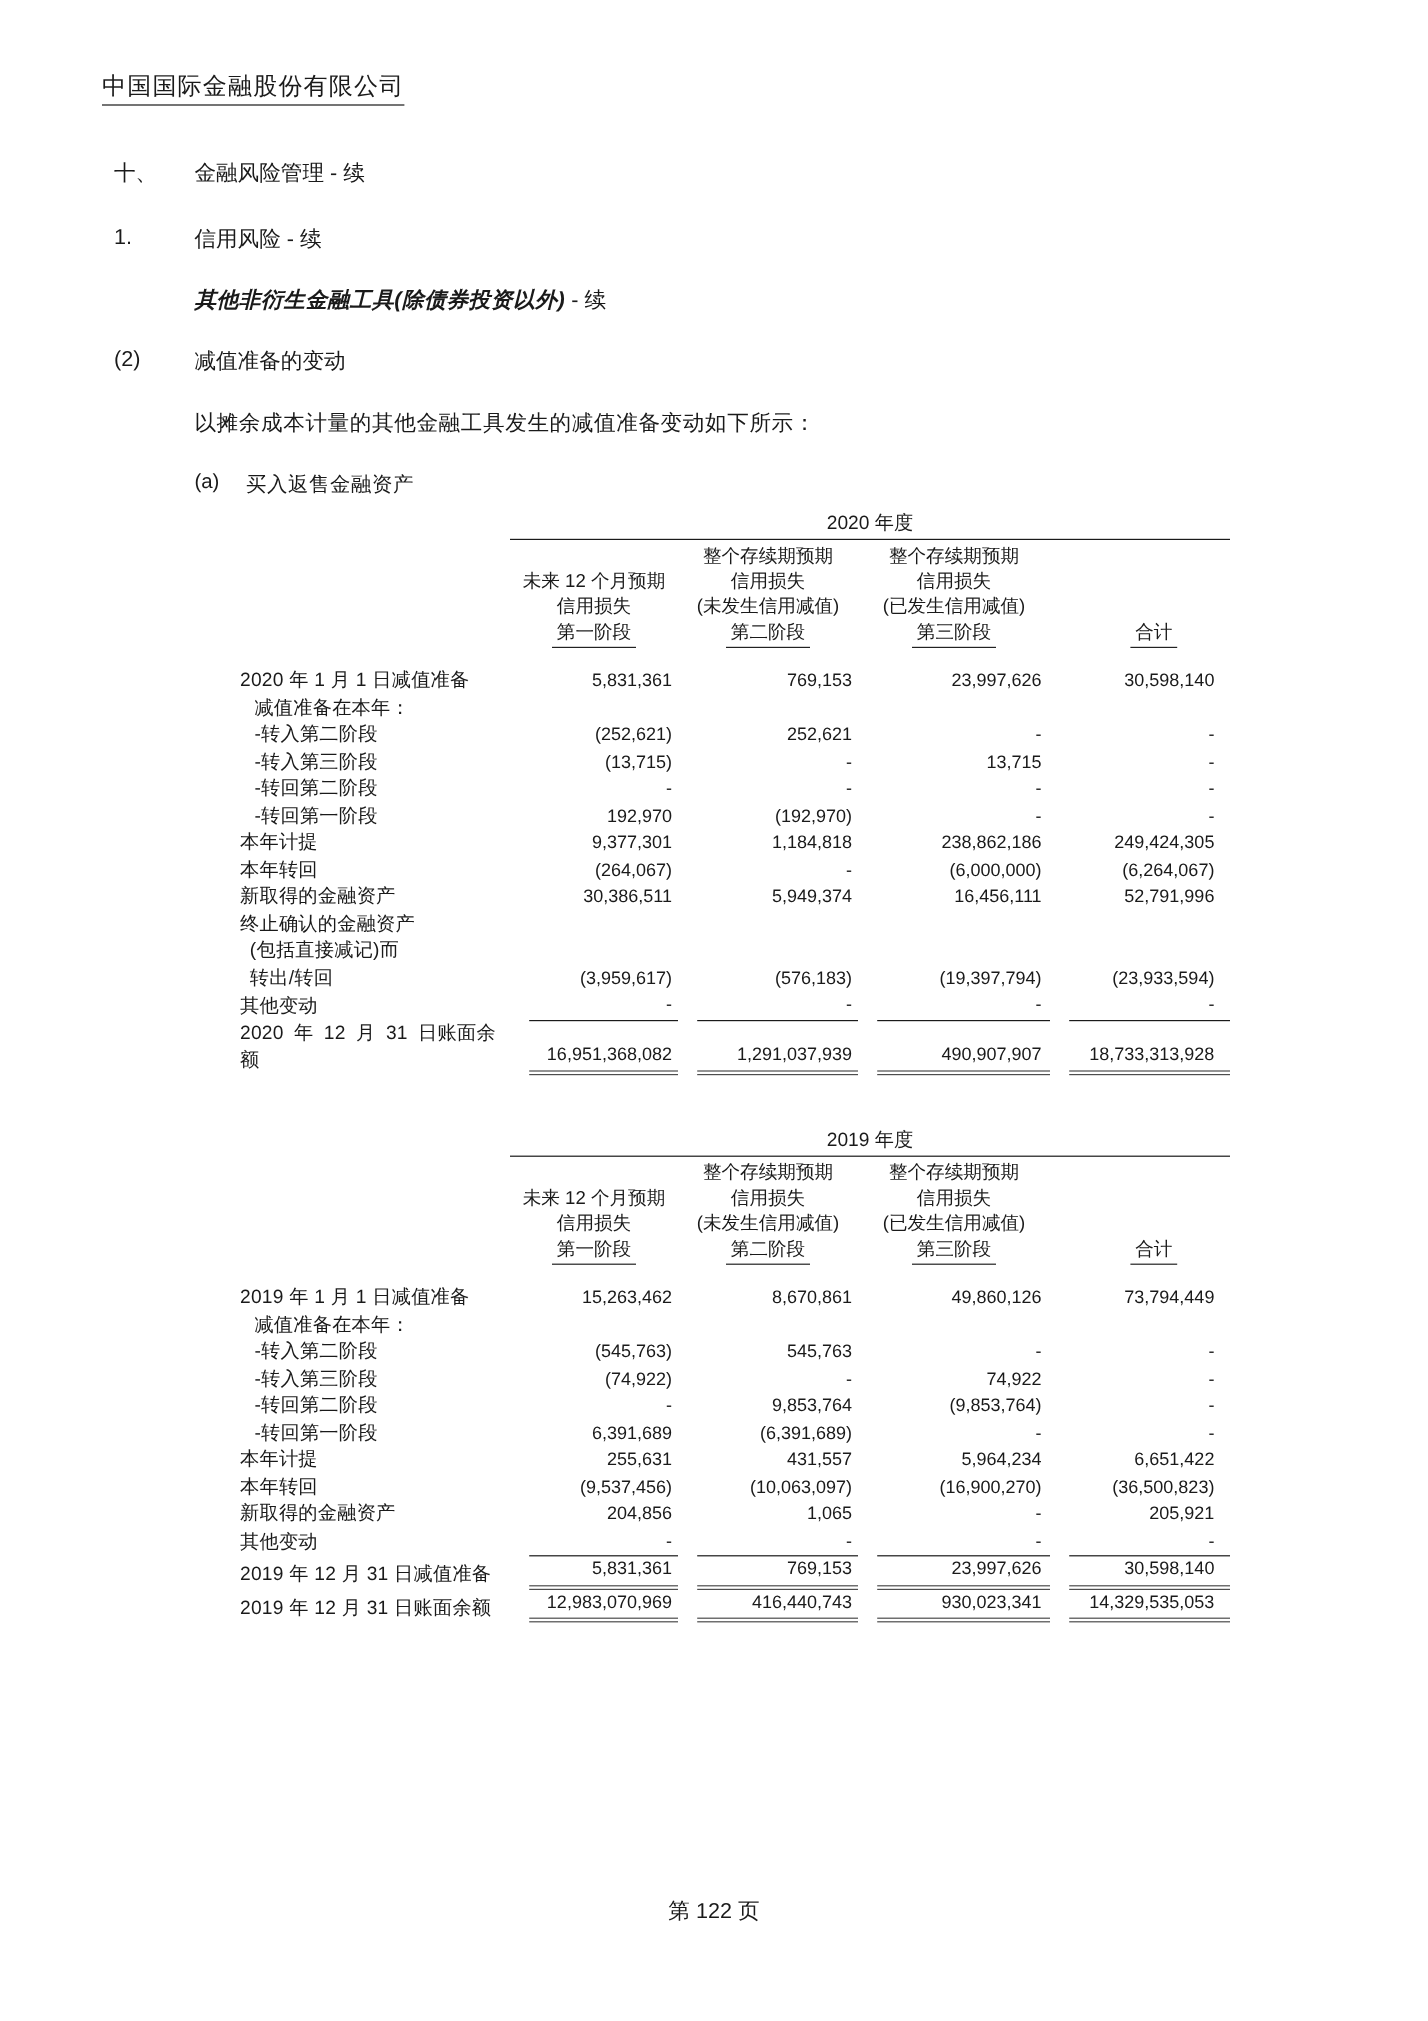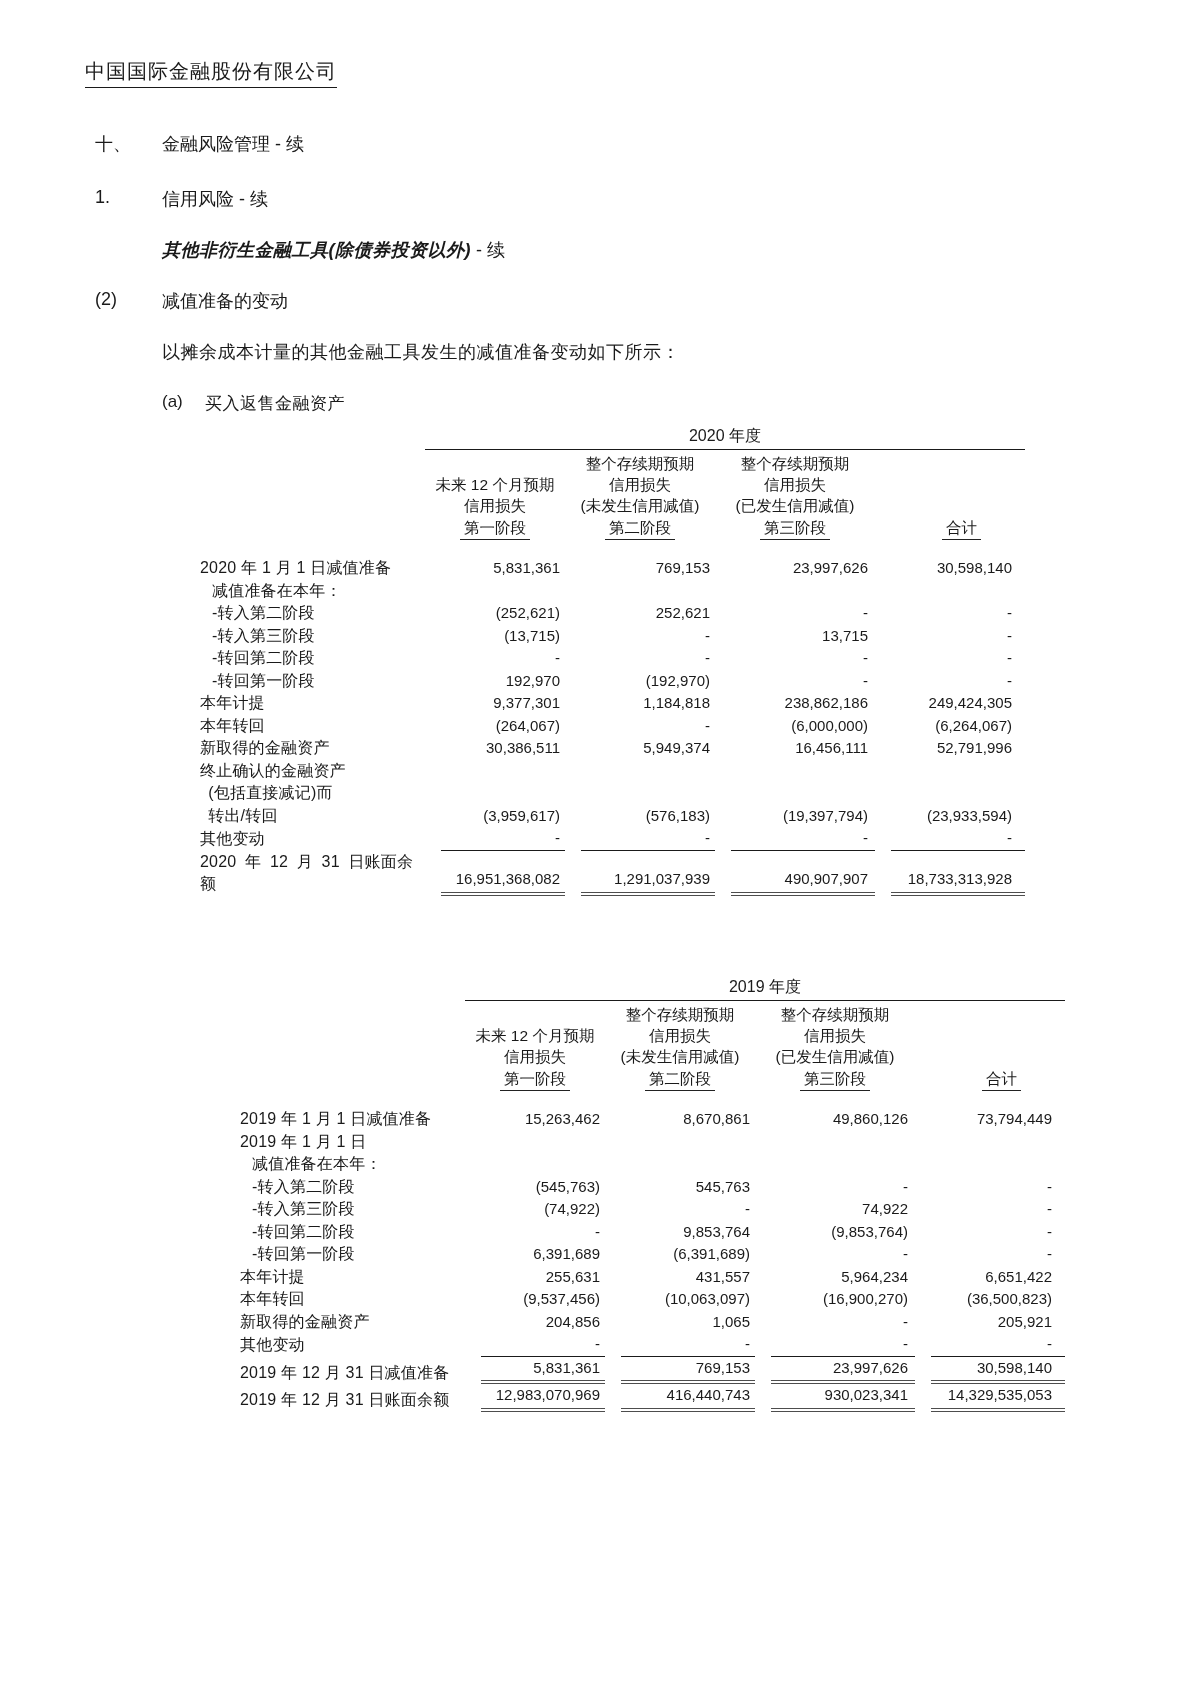--- a/index.html
+++ b/index.html
@@ -28,21 +28,21 @@
   .s4{top:289px}
   .para{position:absolute;left:162px;top:340px;font-size:18px;letter-spacing:0.5px;white-space:nowrap;}
   .itemrow{position:absolute;top:392px;left:0;width:1100px;font-size:17px;}
   .itemrow .marker{position:absolute;left:162px;}
   .itemrow .stitle{position:absolute;left:205px;letter-spacing:0.5px;}
   .footer{position:absolute;top:1580px;left:0;width:1190px;text-align:center;font-size:18px;}
 
   
   .fin-table{position:absolute;left:200px;width:825px;}
   .t2020{top:426px;}
-  .t2019{top:977px;margin-left:40px;}
+  .t2019{top:940px;}
   .year-row{
     margin-left:225px;width:600px;text-align:center;
     border-bottom:1px solid #1a1a1a;
     font-size:16px;padding-bottom:2px;
   }
   .fin-table table{border-collapse:collapse;table-layout:fixed;width:825px;margin-top:3px;}
   col.lblc{width:225px}col.cw1{width:140px}col.cw2{width:150px}col.cw3{width:160px}col.cw4{width:150px}
   th{font-weight:normal;vertical-align:bottom;text-align:center;font-size:15.5px;line-height:21px;padding:0;}
   .hdr-top{white-space:pre-line;}
   .stage-wrap{padding-top:1px;}
@@ -399,37 +399,20 @@
             </td>
             <td class="num c3">
               <div class="val">49,860,126</div>
             </td>
             <td class="num c4">
               <div class="val">73,794,449</div>
             </td>
           </tr>
           <tr>
             <td class="lbl">
-              <div class="lbltext">2019 年 1 月 1 日</div>
-            </td>
-            <td class="num c1">
-              <div class="val"></div>
-            </td>
-            <td class="num c2">
-              <div class="val"></div>
-            </td>
-            <td class="num c3">
-              <div class="val"></div>
-            </td>
-            <td class="num c4">
-              <div class="val"></div>
-            </td>
-          </tr>
-          <tr>
-            <td class="lbl">
               <div class="lbltext ind">减值准备在本年：</div>
             </td>
             <td class="num c1">
               <div class="val"></div>
             </td>
             <td class="num c2">
               <div class="val"></div>
             </td>
             <td class="num c3">
               <div class="val"></div>
@@ -605,14 +588,15 @@
               <div class="val double">930,023,341</div>
             </td>
             <td class="num c4">
               <div class="val double">14,329,535,053</div>
             </td>
           </tr>
         </tbody>
     </table>
   </div>
 
+  <div class="footer">第 122 页</div>
 
 </div>
 
 </body></html>

